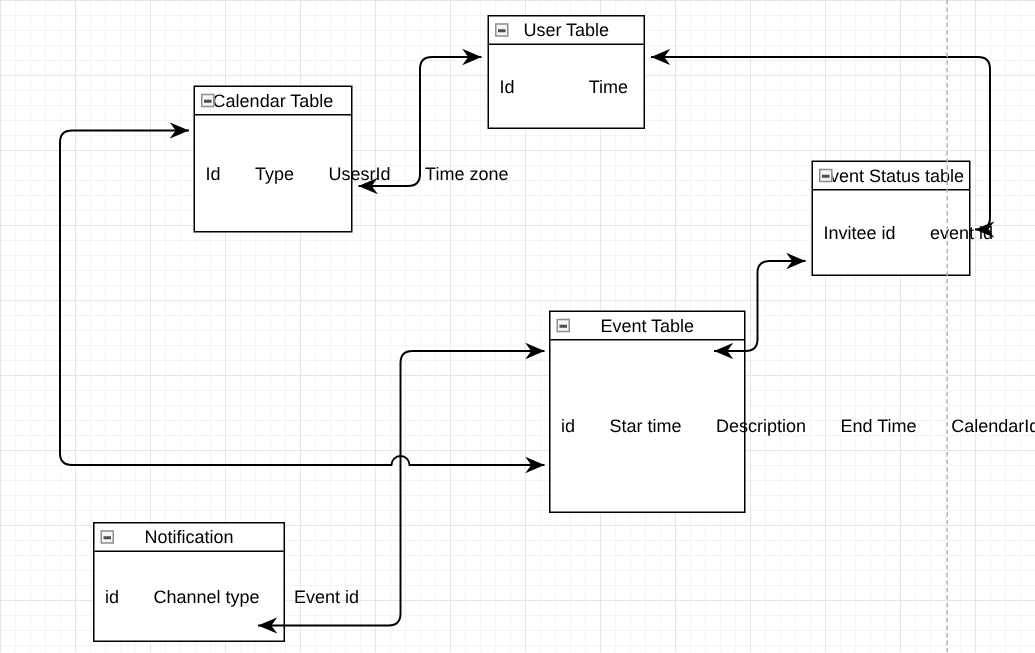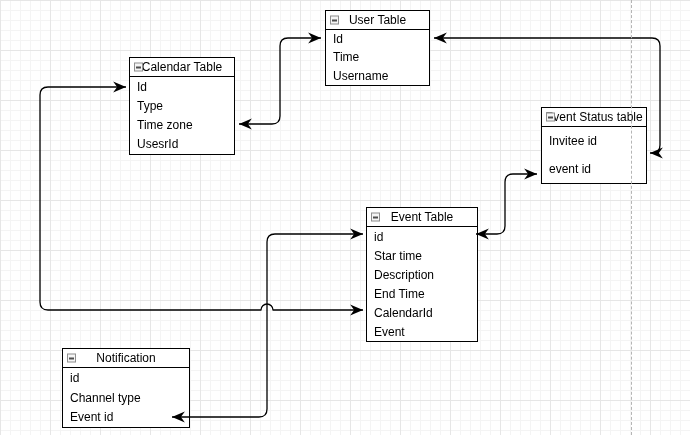--- a/index.html
+++ b/index.html
@@ -26,21 +26,21 @@
     position:relative;height:18px;flex:0 0 18px;border-bottom:1px solid #000;
     display:flex;align-items:center;justify-content:center;
     font-size:12px;white-space:nowrap;
   }
   .collapse{
     position:absolute;left:4px;top:50%;transform:translateY(-50%);
     width:9px;height:9px;border:1px solid #8f8f8f;background:#f5f5f5;
     box-sizing:border-box;display:flex;align-items:center;justify-content:center;
   }
   .collapse .minus{width:5px;height:2px;background:#4d4d4d;}
-  .tbody{flex:1;display:flex;flex-direction:column;}
+  .tbody{flex:1;display:flex;flex-direction:row;gap:16px;}
   .trow{
     flex:1;display:flex;align-items:center;padding-left:7px;
     font-size:12px;white-space:nowrap;
   }
   #wires{position:absolute;left:0;top:0;z-index:15;pointer-events:none;}
   #wires path.wire{pointer-events:stroke;}
 </style>
 </head>
 <body>
 
@@ -64,53 +64,52 @@
   <div class="db-table" style="left:325px;top:10px;width:105px;height:76px;">
     <div class="thead">
       <span class="collapse">
           <span class="minus"></span>
         </span>
       <span>User Table</span>
     </div>
     <div class="tbody">
       <div class="trow">Id</div>
       <div class="trow">Time</div>
-      <div class="trow">Username</div>
     </div>
   </div>
 
   <div class="db-table" style="left:129px;top:57px;width:106px;height:98px;justify-content:center;">
     <div class="thead">
       <span class="collapse">
           <span class="minus"></span>
         </span>
       <span>Calendar Table</span>
     </div>
     <div class="tbody">
       <div class="trow">Id</div>
       <div class="trow">Type</div>
+      <div class="trow">UsesrId</div>
       <div class="trow">Time zone</div>
-      <div class="trow">UsesrId</div>
     </div>
   </div>
 
   <div class="db-table" style="left:541px;top:107px;width:106px;height:77px;">
     <div class="thead">
       <span class="collapse">
           <span class="minus"></span>
         </span>
       <span>Event Status table</span>
     </div>
     <div class="tbody">
       <div class="trow">Invitee id</div>
       <div class="trow">event id</div>
     </div>
   </div>
 
-  <div class="db-table" style="left:366px;top:207px;width:112px;height:135px;">
+  <div class="db-table" style="left:366px;top:207px;width:131px;height:135px;">
     <div class="thead">
       <span class="collapse">
           <span class="minus"></span>
         </span>
       <span>Event Table</span>
     </div>
     <div class="tbody">
       <div class="trow">id</div>
       <div class="trow">Star time</div>
       <div class="trow">Description</div>

